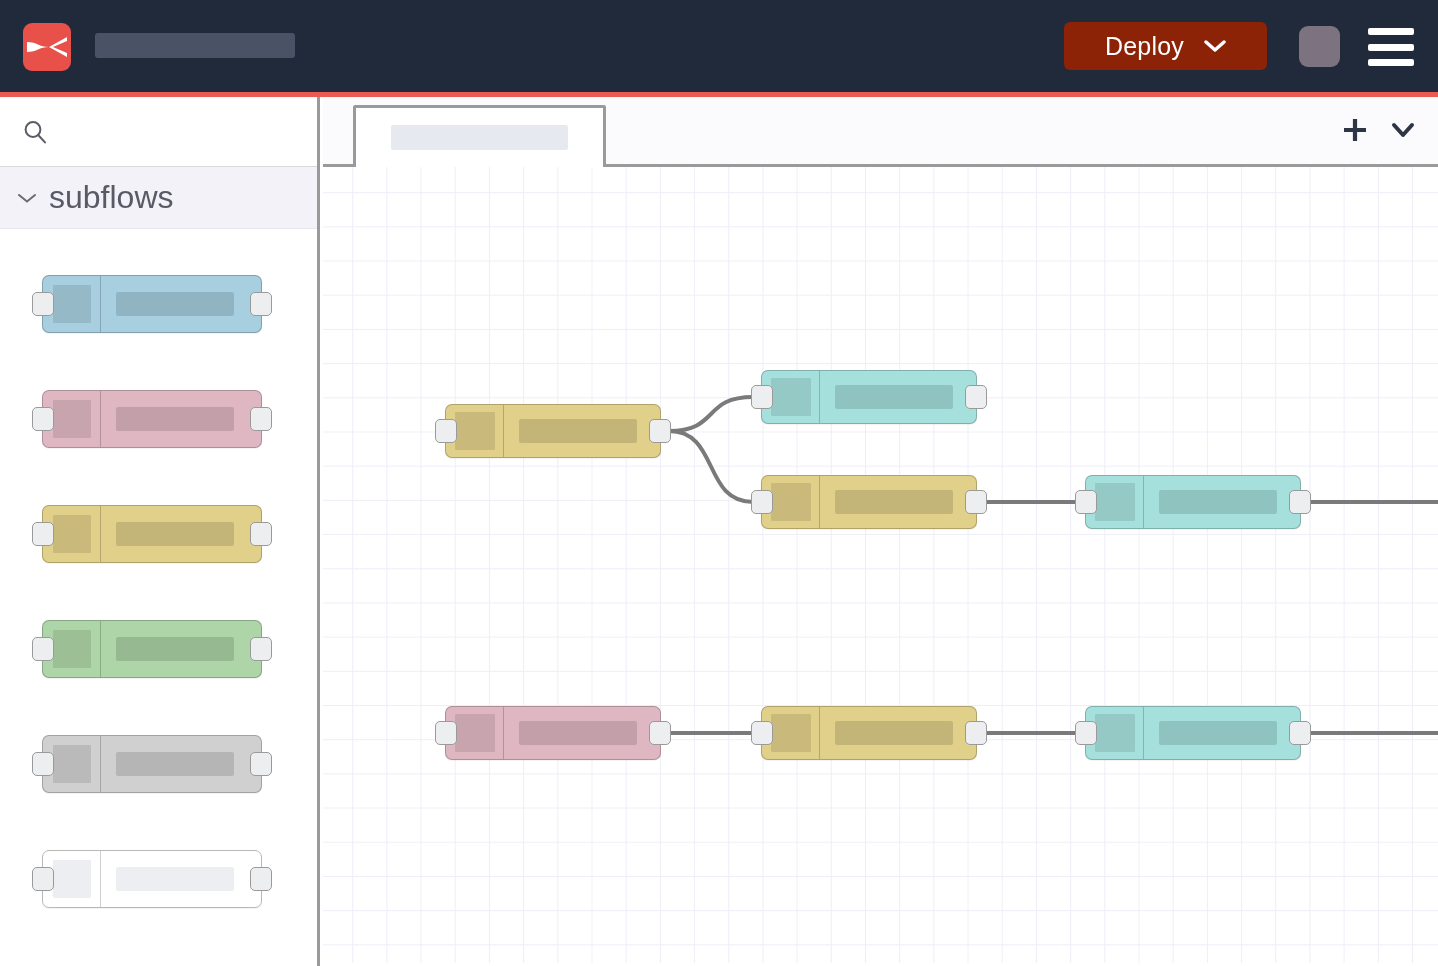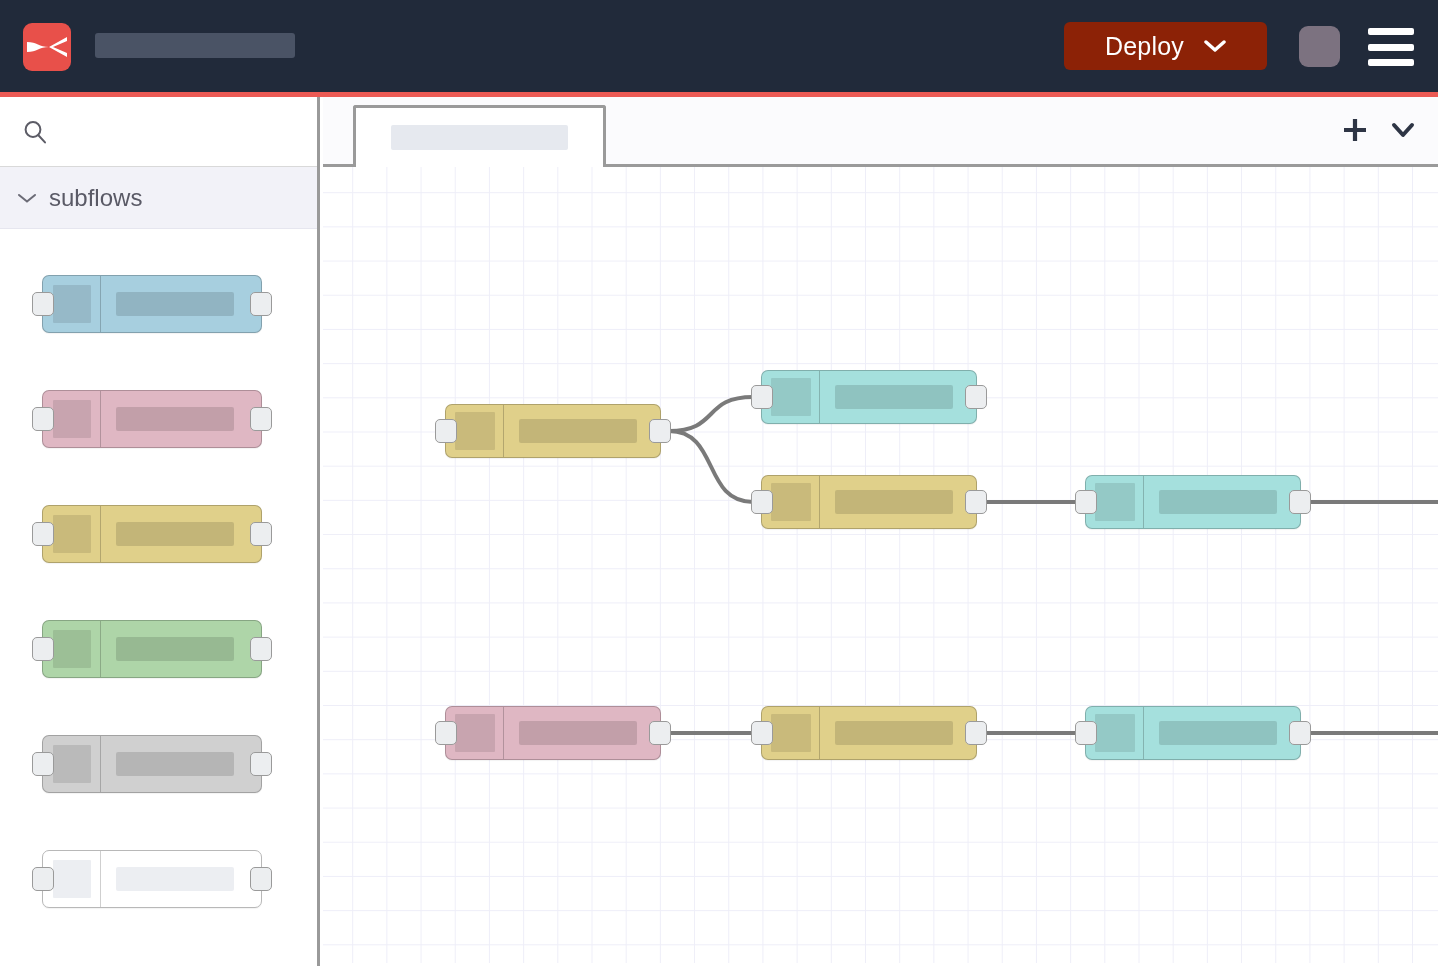--- a/index.html
+++ b/index.html
@@ -100,21 +100,21 @@
     height: 62px;
     background: #f2f2f8;
     display: flex; align-items: center;
     padding-left: 17px;
     gap: 12px;
     cursor: pointer;
     border-bottom: 1px solid #e6e6ef;
   }
   .section-chev { width: 20px; height: 12px; display:block; flex: 0 0 auto; }
   .section-title {
-    font-size: 24px;
+    font-size: 32px;
     color: #5a5a66;
     font-weight: normal;
   }
 
   .palette-list { padding-top: 17px; }
   .palette-item {
     position: relative;
     height: 115px;
     display: flex; align-items: center;
     padding-left: 42px;

